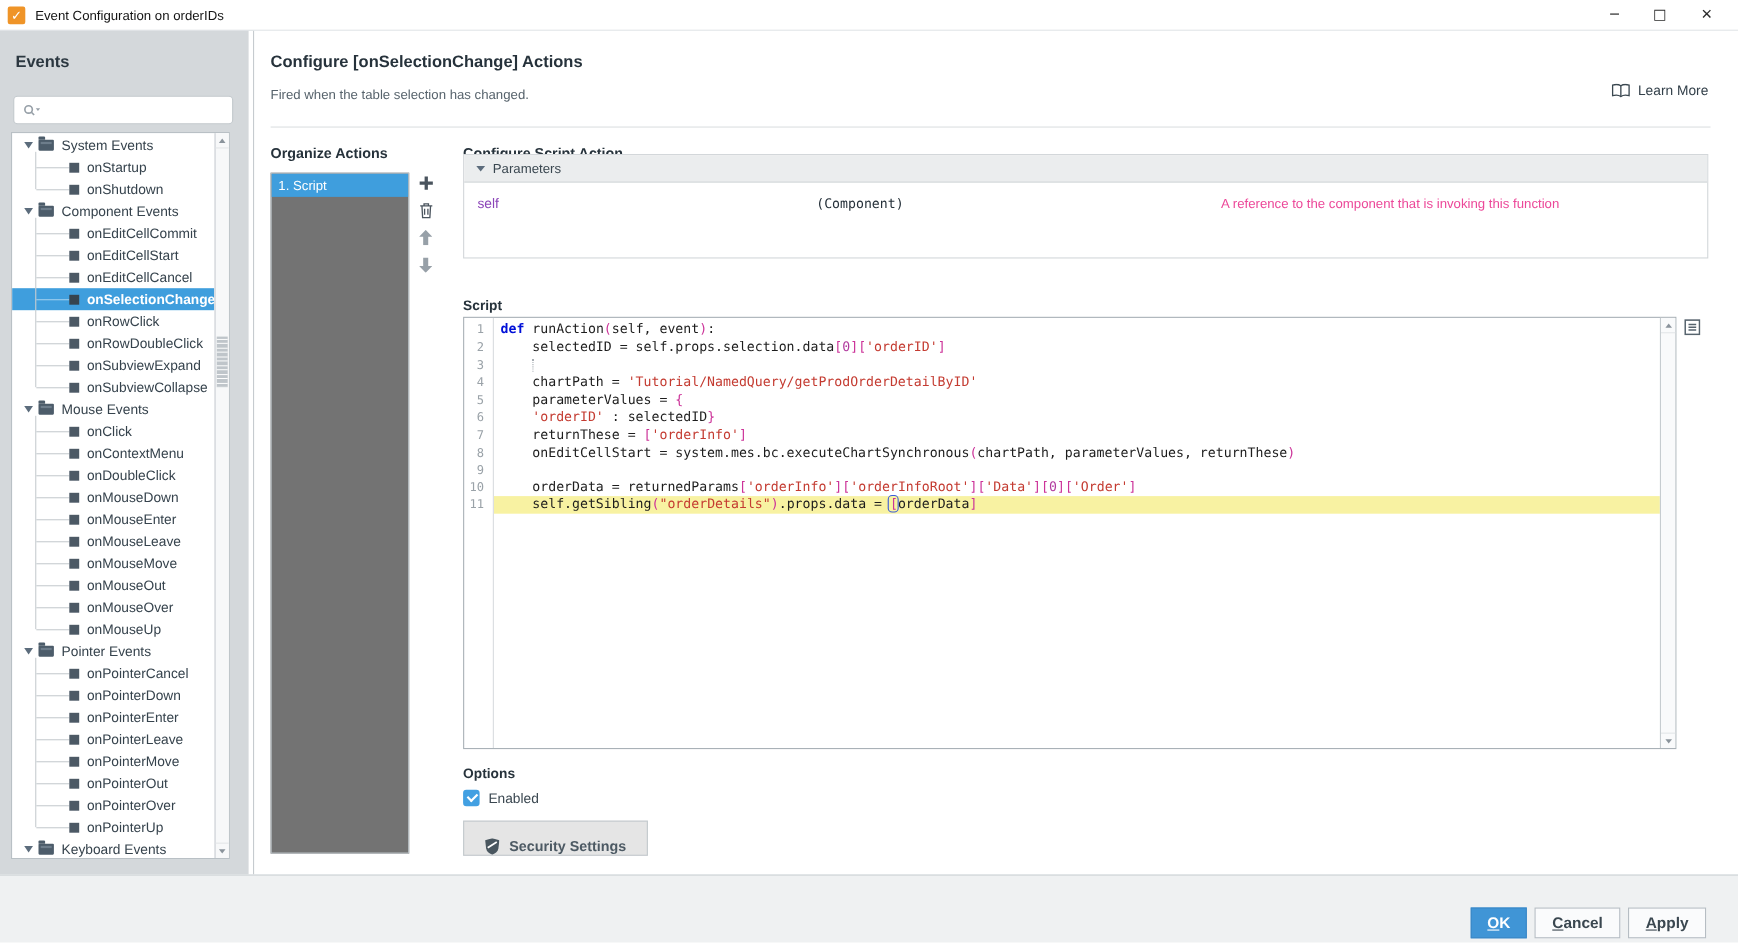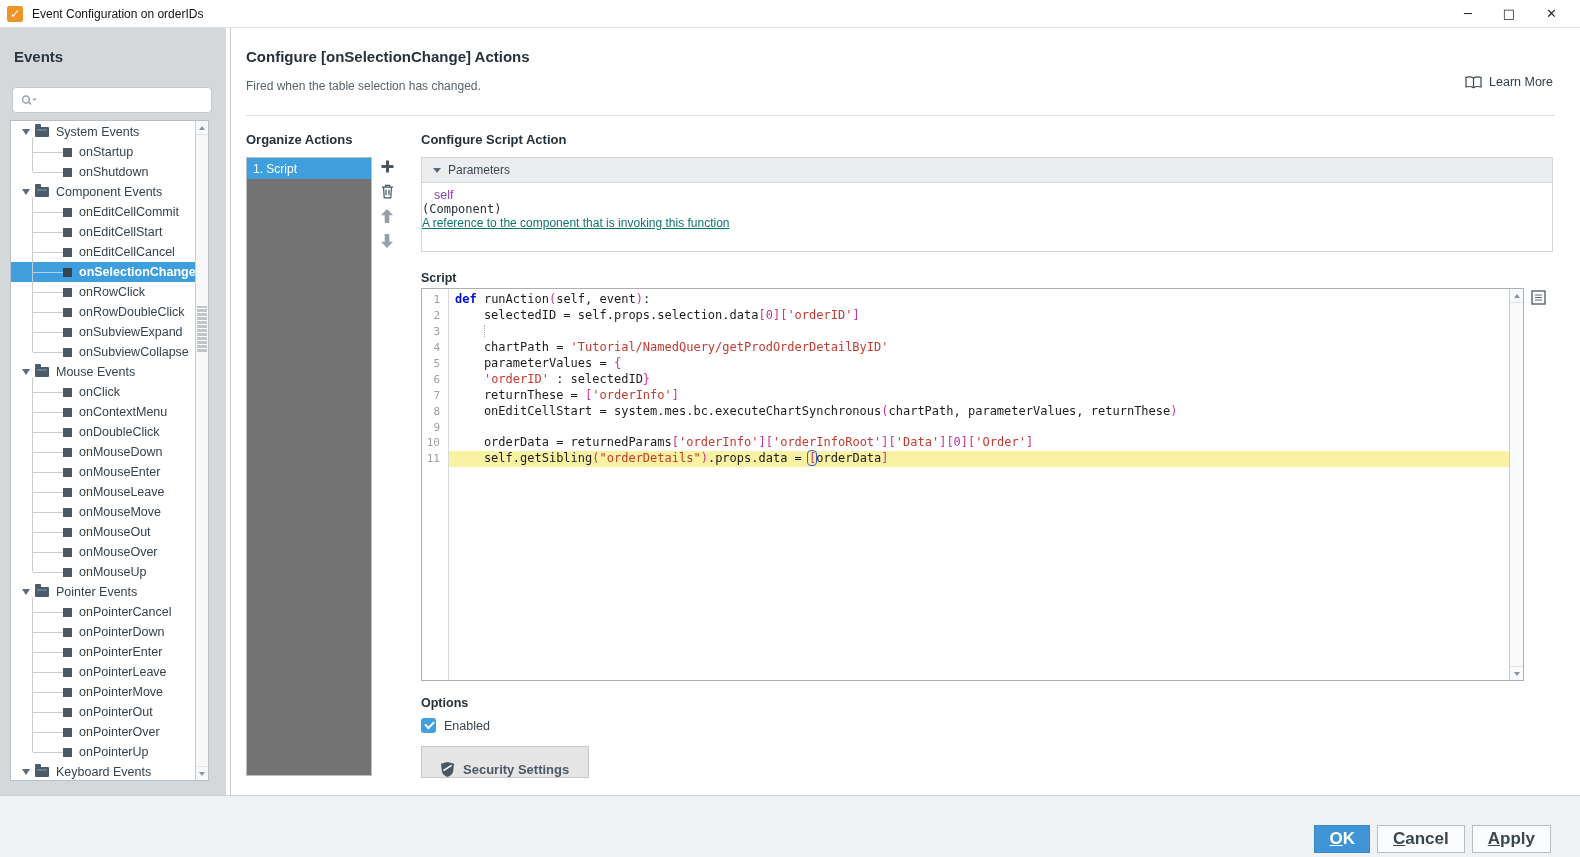--- a/index.html
+++ b/index.html
@@ -66,29 +66,29 @@
   
   .organize-label { left:15px; top:104px; }
   .action-list { position:absolute; left:15px; top:129px; width:126px; height:619px; background:#737373; border:1px solid #b9c0c5; }
   .action-item { height:21px; font-size:12px; display:flex; align-items:center; padding-left:6px; color:#36434d; }
   .action-item.selected { background:#3f9edd; color:#fff; }
   .action-tools { position:absolute; left:148px; top:130px; display:flex; flex-direction:column; align-items:center; gap:9px; }
   .tool-btn { width:16px; height:16px; display:flex; align-items:center; justify-content:center; cursor:pointer; }
 
   
   .csa-label { left:190px; top:104px; }
-  .params-panel { position:absolute; left:190px; top:129px; right:27px; height:95px; border:1px solid #d3d7da; background:#fff; }
+  .params-panel { position:absolute; left:190px; top:112px; right:27px; height:95px; border:1px solid #d3d7da; background:#fff; }
   .params-header { height:25px; background:#ebedee; border-bottom:1px solid #d3d7da; display:flex; align-items:center;
                    padding-left:11px; font-size:12px; color:#3a4750; gap:7px; }
   .params-arrow { width:0; height:0; border-left:4px solid transparent; border-right:4px solid transparent; border-top:5px solid #5c6c7c; }
   .params-body { padding-top:5px; }
-  .param-row { height:28px; display:flex; font-size:12.5px;flex-direction:column; }
+  .param-row { height:28px; display:flex; align-items:center; font-size:12.5px; }
   .param-name { width:320px; padding-left:12px; color:#8b44b8; }
   .param-type { width:368px; font-family:"DejaVu Sans Mono","Liberation Mono",monospace; font-size:12px; color:#26313a; }
-  .param-desc { flex:1; font-size:12px; color:#0f766e;text-decoration:underline; }
+  .param-desc { flex:1; font-size:12px; color:#ec4899; }
 
   
   .script-label { left:190px; top:243px; font-size:12.5px; }
   .editor { position:absolute; left:190px; top:260px; width:1103px; height:393px; background:#fff;
             border:1px solid #a9b1b7; display:flex; font-family:"DejaVu Sans Mono","Liberation Mono",monospace; }
   .gutter { width:27px; flex:none; border-right:1px solid #d9dcdf; padding-top:3px; }
   .gut-num { height:15.95px; font-size:11px; color:#9aa2a8; text-align:right; padding-right:8px; line-height:15.95px; }
   .code-col { flex:1; padding-top:3px; overflow:hidden; position:relative; }
   .code-line { height:15.95px; line-height:15.95px; font-size:12px; white-space:pre; padding-left:6px; color:#1d1d1d; }
   .code-line.hl { background:var(--hl,#f8f2a2); }
@@ -110,21 +110,21 @@
   .checkbox::after { content:''; position:absolute; left:3.5px; top:3px; width:7px; height:4px;
                      border-left:2px solid #fff; border-bottom:2px solid #fff; transform:rotate(-45deg); }
   .enabled-label { font-size:12.5px; color:#3a4750; }
   .security-btn { position:absolute; left:190px; top:718px; height:32px; padding:0 19px; background:#e5e5e5;
                   border:1px solid #c3c9cd; display:flex; align-items:flex-end; gap:9px; cursor:pointer; }
   .security-btn span { font-size:13px; font-weight:bold; color:#4c5963; }
 
   
   .footer { position:absolute; left:0; right:0; bottom:0; height:62px; background:#eff1f2; border-top:1px solid #ccd1d5;
             display:flex; align-items:center; justify-content:flex-end; gap:7px; padding-right:29px; }
-  .btn { height:28px; font-size:17px; font-weight:bold; border:1px solid #b6bdc3; background:#fafbfc;
+  .btn { height:28px; font-size:14px; font-weight:bold; border:1px solid #b6bdc3; background:#fafbfc;
          color:#3a4750; padding:0 15px; cursor:pointer; font-family:inherit;margin-top:24px; }
   .btn.primary { background:var(--btn,#4095d6); border-color:#3a88c6; color:#fff; padding:0 14px; }
   .btn u { text-decoration:underline; }
 </style>
 </head>
 <body>
 
 <div class="titlebar">
   <div class="app-icon">✓</div>
   <div class="win-title">Event Configuration on orderIDs</div>

